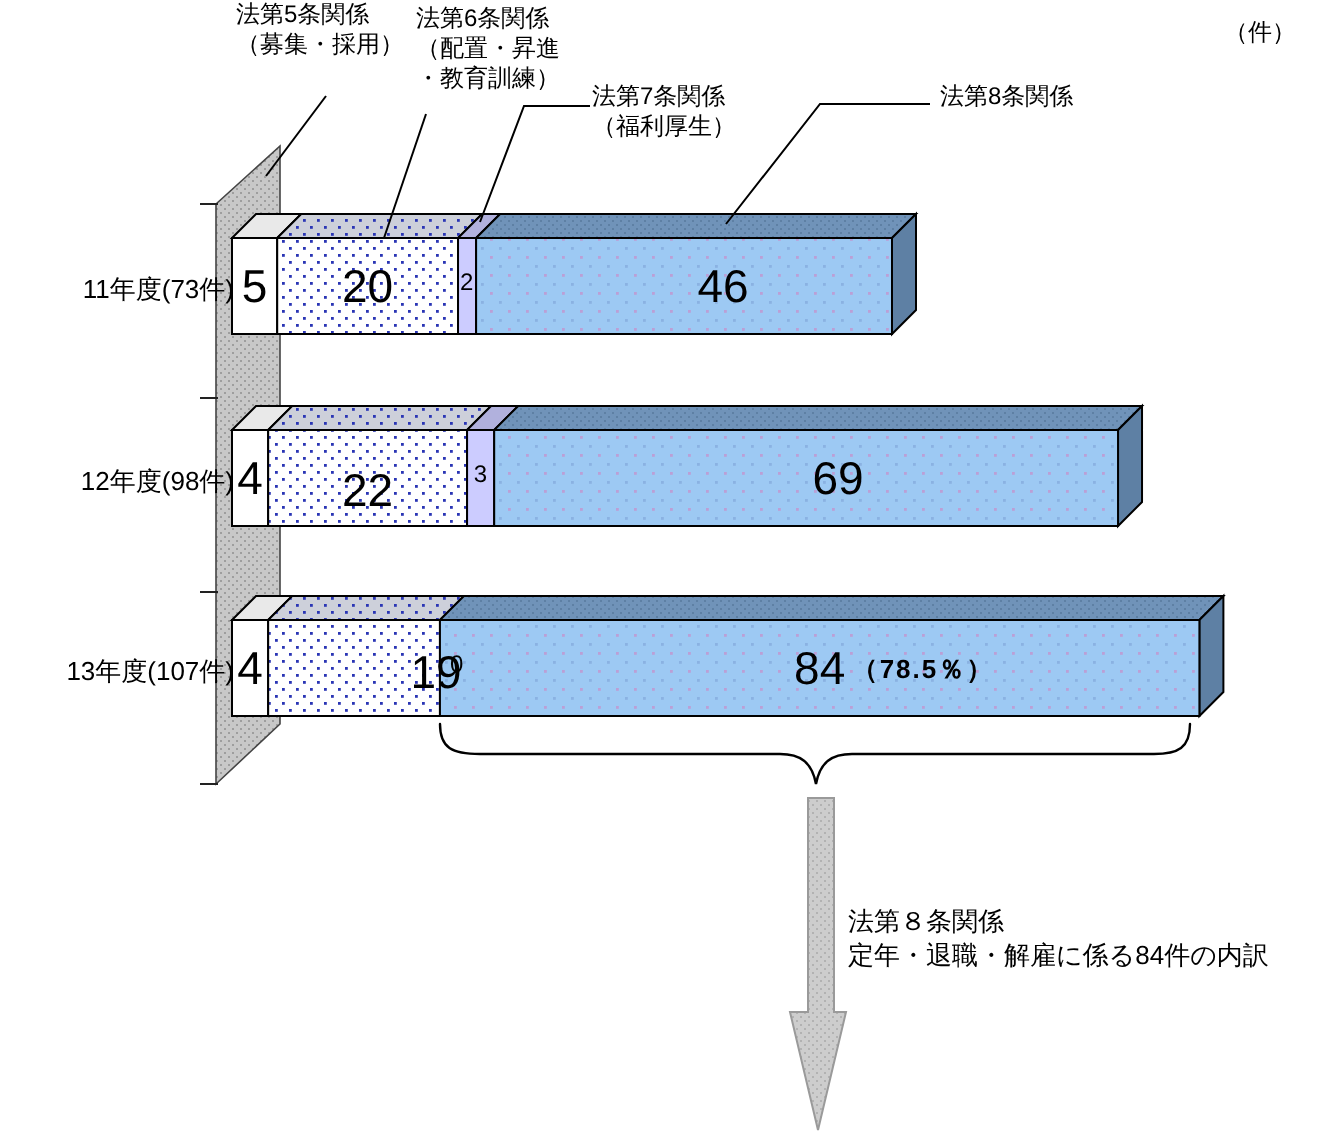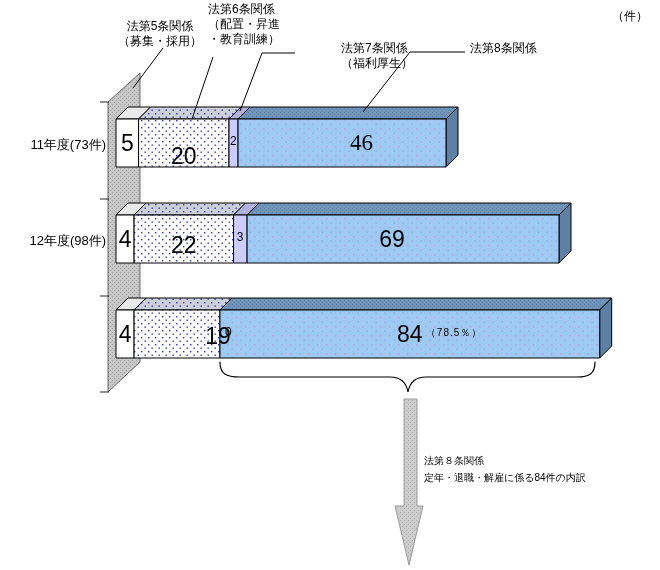--- a/index.html
+++ b/index.html
@@ -3,25 +3,25 @@
 <meta charset="utf-8">
 <style>
   html,body{margin:0;padding:0;background:#fff;}
   .stage{
     position:relative;width:660px;height:570px;background:#ffffff;
     font-family:"Liberation Sans", sans-serif;color:#000;overflow:hidden;
   }
   .callout{position:absolute;font-size:12px;line-height:15px;white-space:nowrap;}
   .callout span{display:block;}
   .unit-label{position:absolute;left:612px;top:8px;font-size:12px;white-space:nowrap;}
-  .cat-label{position:absolute;left:0;width:106px;text-align:right;font-size:13px;white-space:nowrap;}
+  .cat-label{position:absolute;left:0;width:106px;text-align:right;font-size:13px;white-space:nowrap;padding-left:11px;}
   .seg-val{position:absolute;display:flex;align-items:center;justify-content:center;font-size:23px;}
   .seg-val-small{position:absolute;font-size:12px;}
-  .share-label{position:absolute;font-size:10px;letter-spacing:1px;white-space:nowrap;}
-  .footnote{position:absolute;left:424px;top:452px;font-size:10px;line-height:17px;white-space:nowrap;}
+  .share-label{position:absolute;font-size:13px;letter-spacing:1px;white-space:nowrap;font-weight:bold;}
+  .footnote{position:absolute;left:424px;top:452px;font-size:13px;line-height:17px;white-space:nowrap;}
   .footnote span{display:block;}
   svg.chart-svg{position:absolute;left:0;top:0;}
 </style>
 </head>
 <body>
 
 <div class="stage">
 
   <svg class="chart-svg" width="660" height="570">
     <defs>
@@ -101,51 +101,52 @@
     </g>
 
     <path d="M220,362 C220,374 226,377 240,377 L390,377 C400,377 406,381 408,392
              C410,381 416,377 426,377 L577,377 C589,377 595,374 595,362" fill="none" stroke="#000" stroke-width="1.2" stroke-linecap="round"></path>
 
     <polygon points="404,399 417,399 417,506 423,506 409,565 395,506 404,506" fill="url(#grayStippleLight)" stroke="#9a9a9a" stroke-width="1"></polygon>
   </svg>
 
   <div class="unit-label">（件）</div>
 
-  <div class="callout" style="left:118px;top:19px;text-align:center;">
+  <div class="callout" style="left:118px;top:0;">
     <span>法第5条関係</span>
     <span>（募集・採用）</span>
   </div>
   <div class="callout" style="left:208px;top:2px;">
     <span>法第6条関係</span>
     <span>（配置・昇進</span>
     <span>・教育訓練）</span>
   </div>
-  <div class="callout" style="left:296px;top:41px;margin-left:45px;">
+  <div class="callout" style="left:296px;top:41px;">
     <span>法第7条関係</span>
     <span>（福利厚生）</span>
   </div>
   <div class="callout" style="left:470px;top:41px;">
     <span>法第8条関係</span>
   </div>
 
   <div class="cat-label" style="top:136px;">11年度(73件)</div>
   <div class="cat-label" style="top:232px;">12年度(98件)</div>
+  <div class="cat-label" style="top:327px;">13年度(107件)</div>
 
   <div class="footnote">
     <span>法第８条関係</span>
     <span>定年・退職・解雇に係る84件の内訳</span>
   </div>
 
 <div class="seg-val" style="left: 116px; top: 119px; width: 22.6027px; height: 48px;">5</div>
-    <div class="seg-val" style="left: 138.603px; top: 132px; width: 90.411px; height: 48px;">20</div>
+    <div class="seg-val" style="left: 138.603px; top: 119px; width: 90.411px; height: 48px;">20</div>
     <div class="seg-val-small" style="left: 230.034px; top: 134px;">2</div>
-    <div class="seg-val" style="left: 238.055px; top: 119px; width: 247px; height: 48px; font-family: Liberation Serif, serif;">46</div>
+    <div class="seg-val" style="left: 238.055px; top: 119px; width: 247px; height: 48px;">46</div>
     <div class="seg-val" style="left: 116px; top: 215px; width: 18.0822px; height: 48px;">4</div>
     <div class="seg-val" style="left: 134.082px; top: 215px; width: 99.4521px; height: 60px;">22</div>
     <div class="seg-val-small" style="left: 236.815px; top: 230px;">3</div>
-    <div class="seg-val" style="left: 231px; top: 215px; width: 322px; height: 48px;">69</div>
+    <div class="seg-val" style="left: 258px; top: 215px; width: 322px; height: 48px;">69</div>
     <div class="seg-val" style="left: 116px; top: 310px; width: 18.0822px; height: 48px;">4</div>
     <div class="seg-val" style="left: 134.082px; top: 310px; width: 85.8904px; height: 52px; padding-left: 41px;">19</div>
     <div class="seg-val-small" style="left: 224.973px; top: 325px;">0</div>
     <div class="seg-val" style="left: 219.973px; top: 310px; width: 379.726px; height: 48px; text-align: center;">84</div>
     <div class="share-label" style="left: 425.836px; top: 326px;">（78.5％）</div>
   </div>
 
 </body></html>

